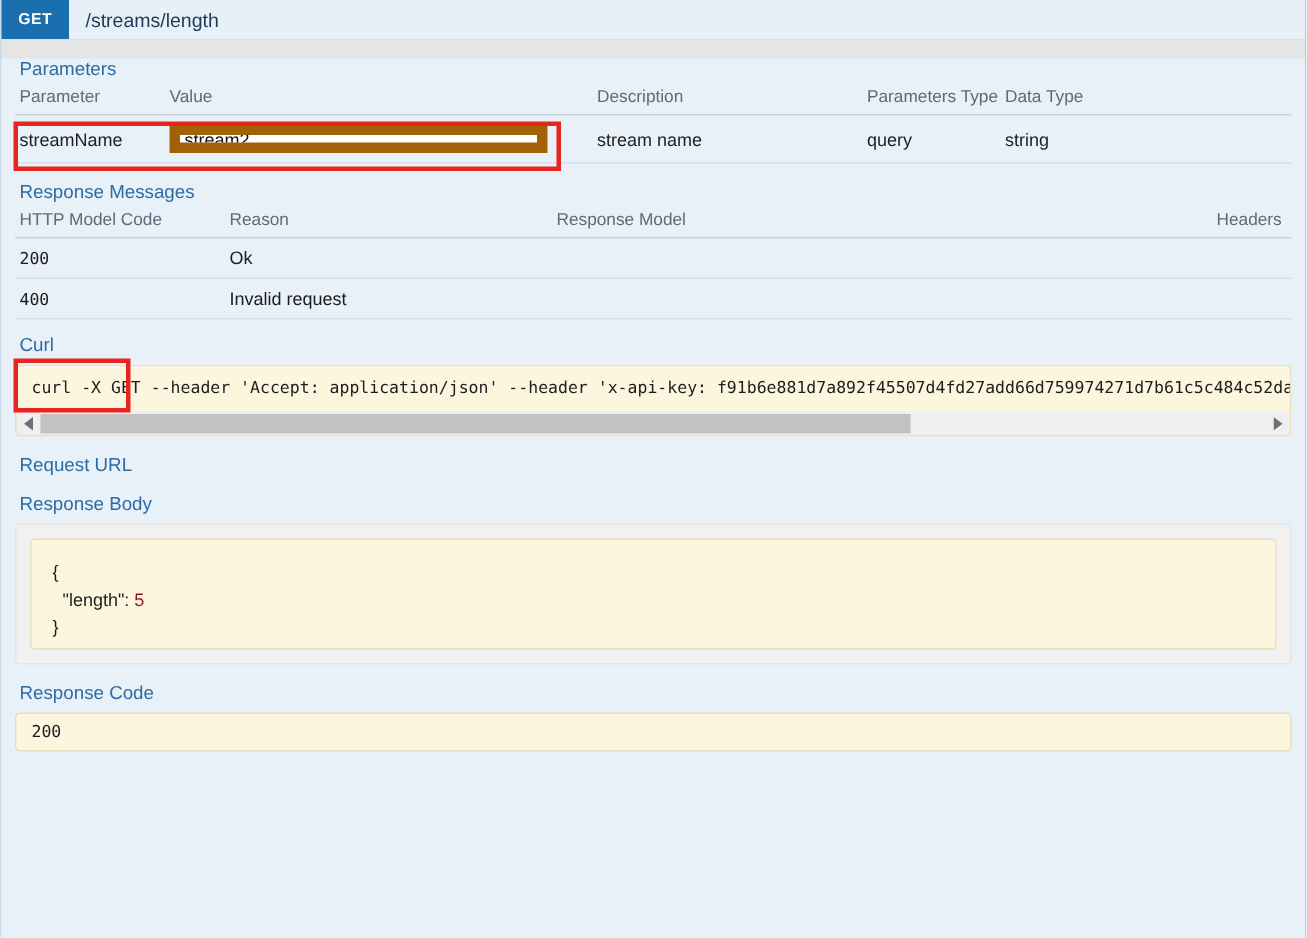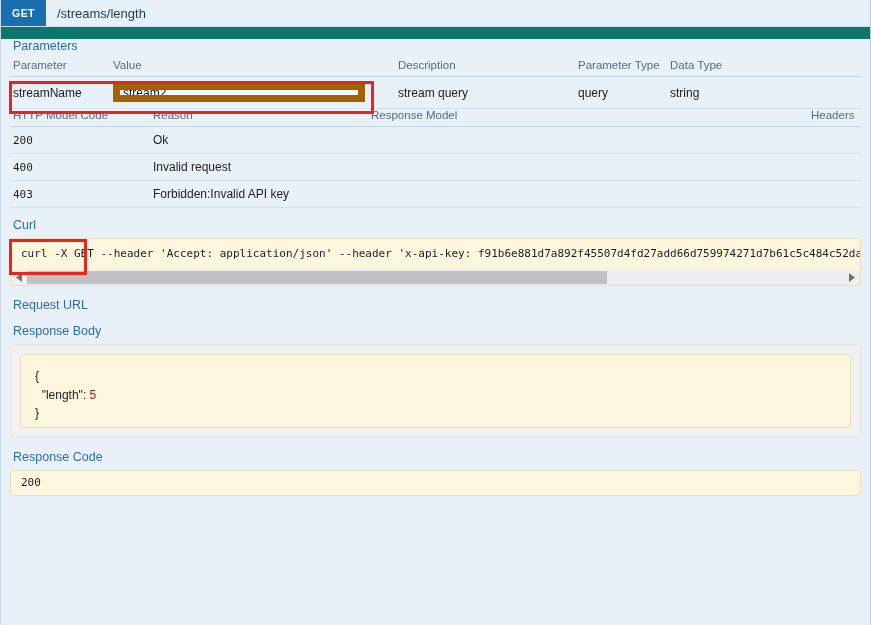--- a/index.html
+++ b/index.html
@@ -6,21 +6,21 @@
   html, body {
     margin: 0; padding: 0;
     width: 871px; height: 625px;
     background: #ffffff;
     font-family: "Liberation Sans", sans-serif;
     overflow: hidden;
   }
   #root {
     position: relative;
     width: 871px; height: 625px;
-    background: #0f766e;
+    background: #e5e5e5;
     border-left: 1px solid #c8daea;
     border-right: 1px solid #b9cfe4;
   }
 
   
   .op-header {
     position: relative;
     height: 27px;
     background: #e7f0f7;
     border-bottom: 1px solid #cfe0ee;
@@ -259,63 +259,58 @@
   <div class="content">
 
     <div class="section-title">Parameters</div>
 
     <table class="sw-table params-table">
       <thead>
         <tr>
           <th class="col-param">Parameter</th>
           <th class="col-value">Value</th>
           <th class="col-desc">Description</th>
-          <th class="col-ptype">Parameter Type</th>
+          <th class="col-ptype">Parameters Type</th>
           <th class="col-dtype">Data Type</th>
         </tr>
       </thead>
       <tbody>
         <tr class="param-row">
           <td>streamName</td>
           <td>
             <input class="param-input" type="text" value="stream2" style="">
           </td>
-          <td>stream query</td>
+          <td>stream name</td>
           <td>query</td>
           <td>string</td>
         </tr>
       </tbody>
     </table>
 
+    <div class="section-title">Response Messages</div>
 
     <table class="sw-table">
       <thead>
         <tr>
           <th class="col-status">HTTP Model Code</th>
           <th class="col-reason">Reason</th>
           <th class="col-model">Response Model</th>
           <th class="col-headers">Headers</th>
         </tr>
       </thead>
       <tbody>
         <tr>
           <td class="mono">200</td>
           <td>Ok</td>
           <td></td>
           <td></td>
         </tr>
         <tr>
           <td class="mono">400</td>
           <td>Invalid request</td>
-          <td></td>
-          <td></td>
-        </tr>
-        <tr>
-          <td class="mono">403</td>
-          <td>Forbidden:Invalid API key</td>
           <td></td>
           <td></td>
         </tr>
       </tbody>
     </table>
 
 
     <div class="section-title curl">Curl</div>
     <div class="curl-wrap">
       <div class="code-box curl-box">curl -X GET --header 'Accept: application/json' --header 'x-api-key: f91b6e881d7a892f45507d4fd27add66d759974271d7b61c5c484c52da01cd8f' 'https://te</div>

